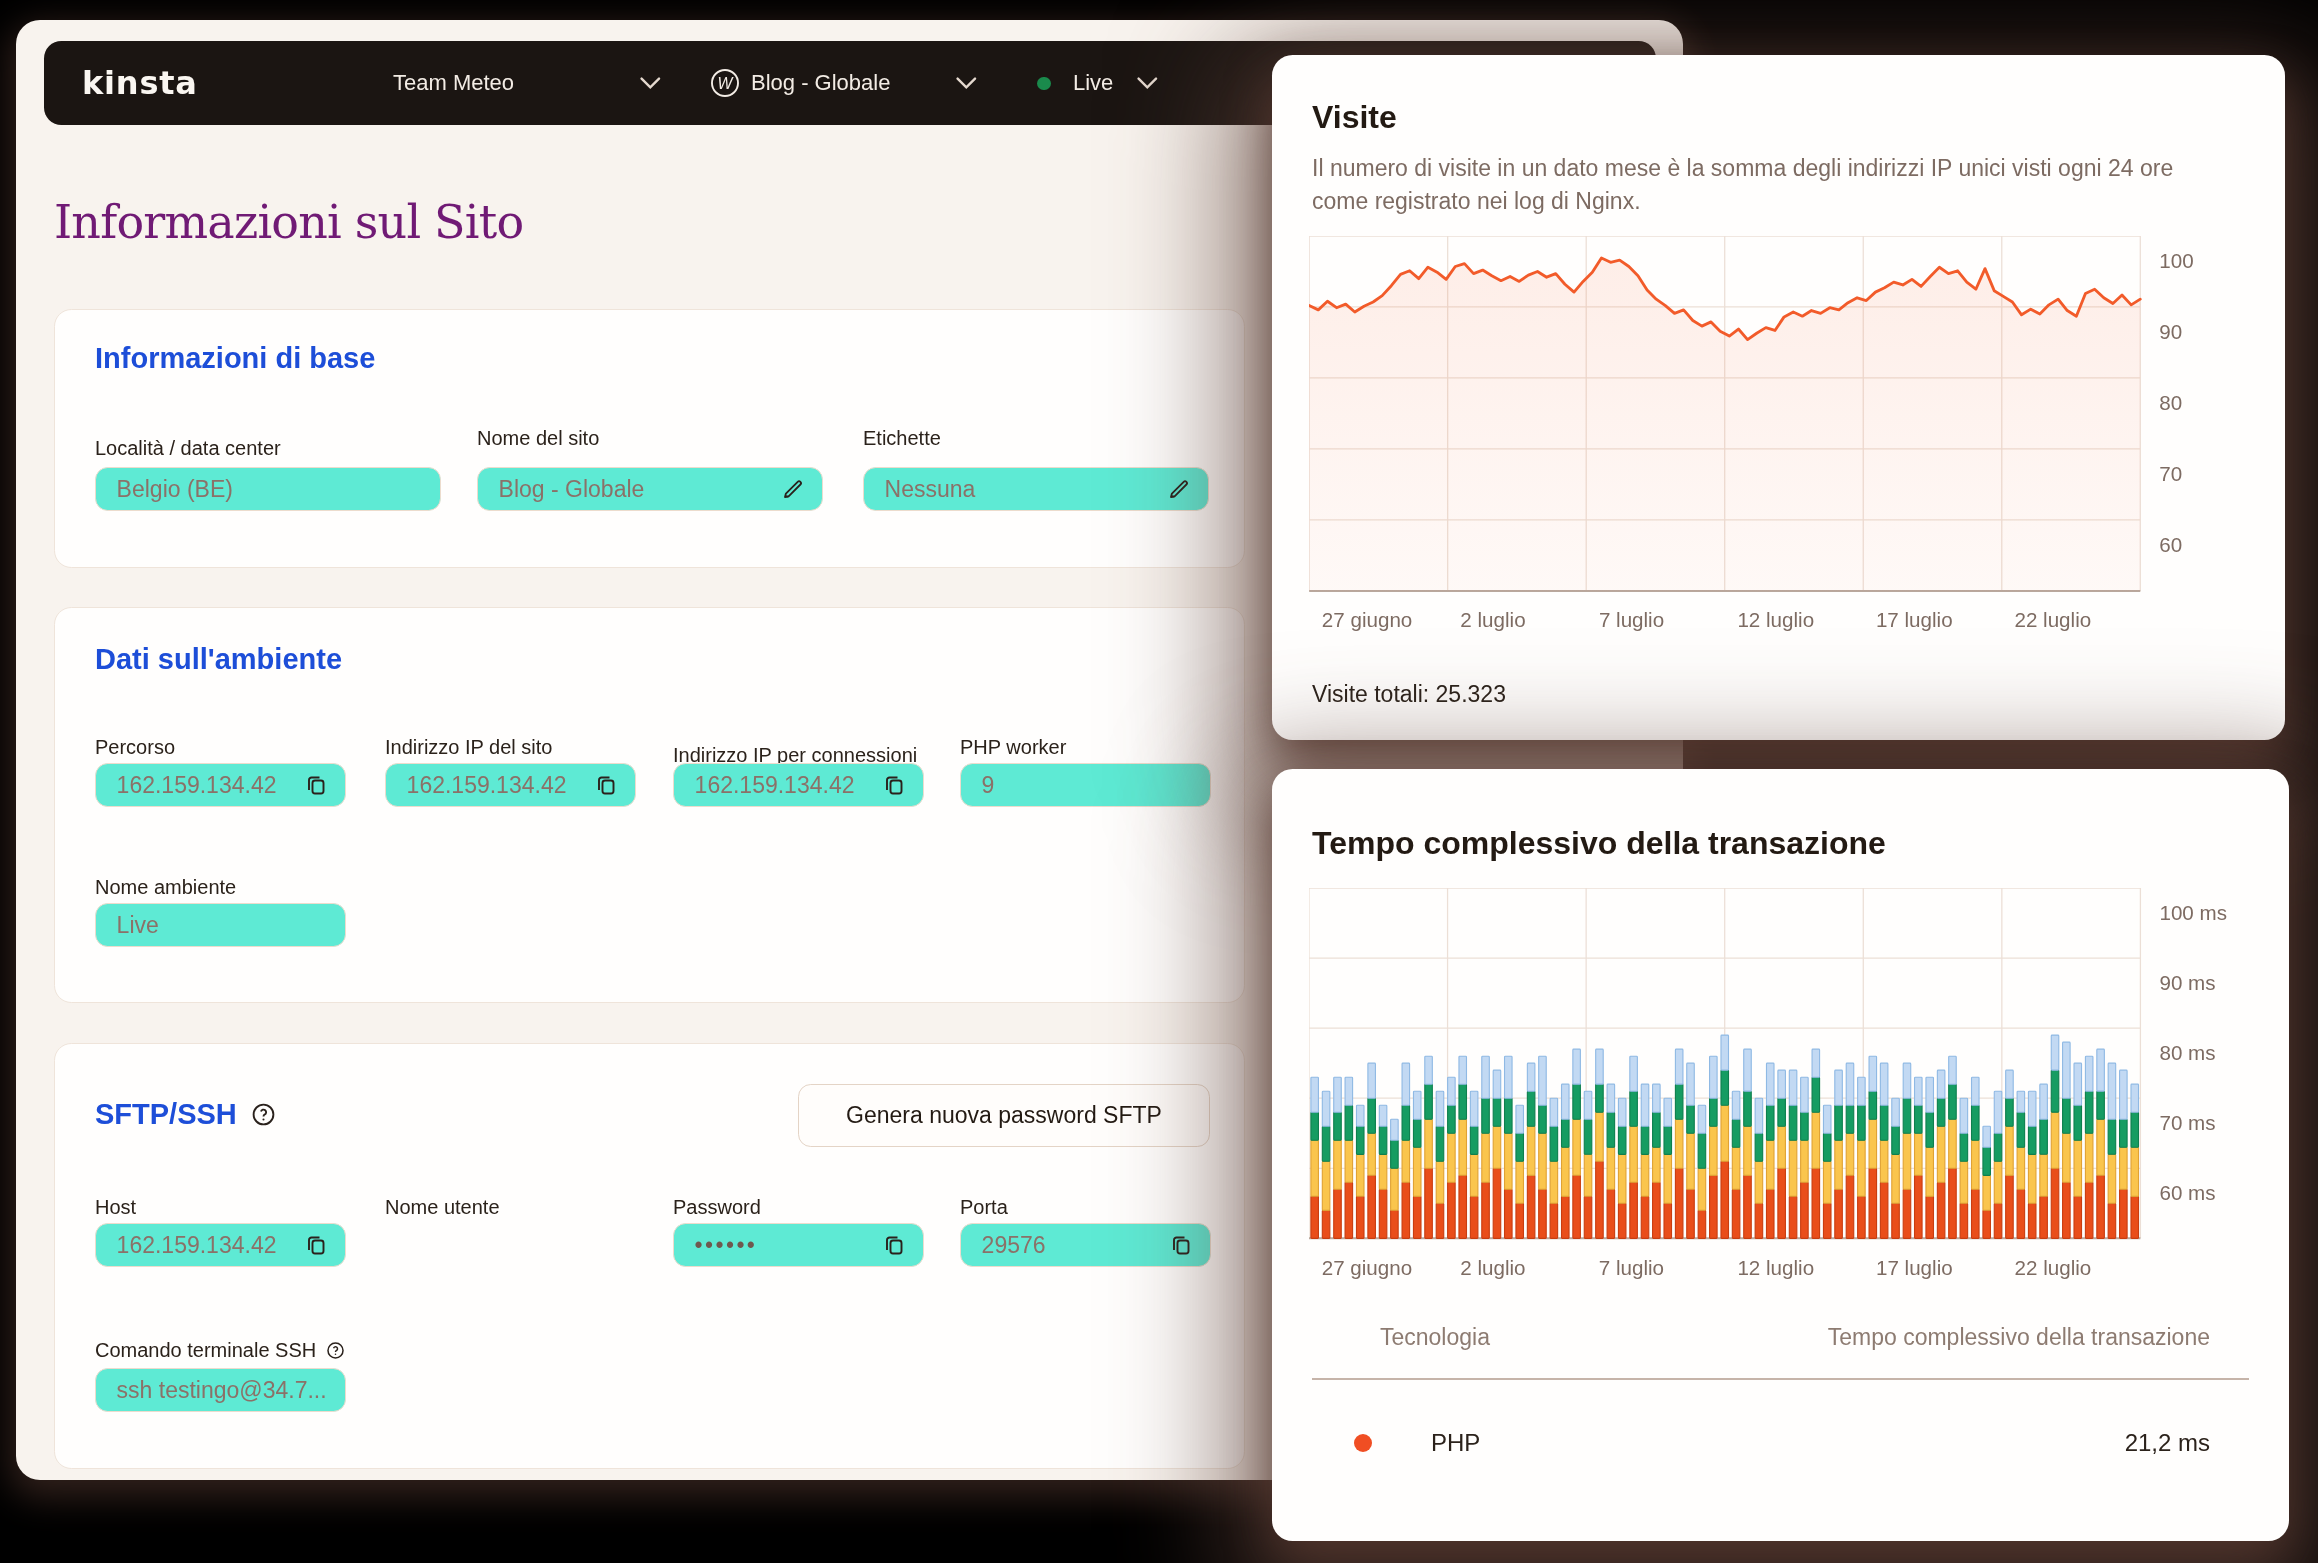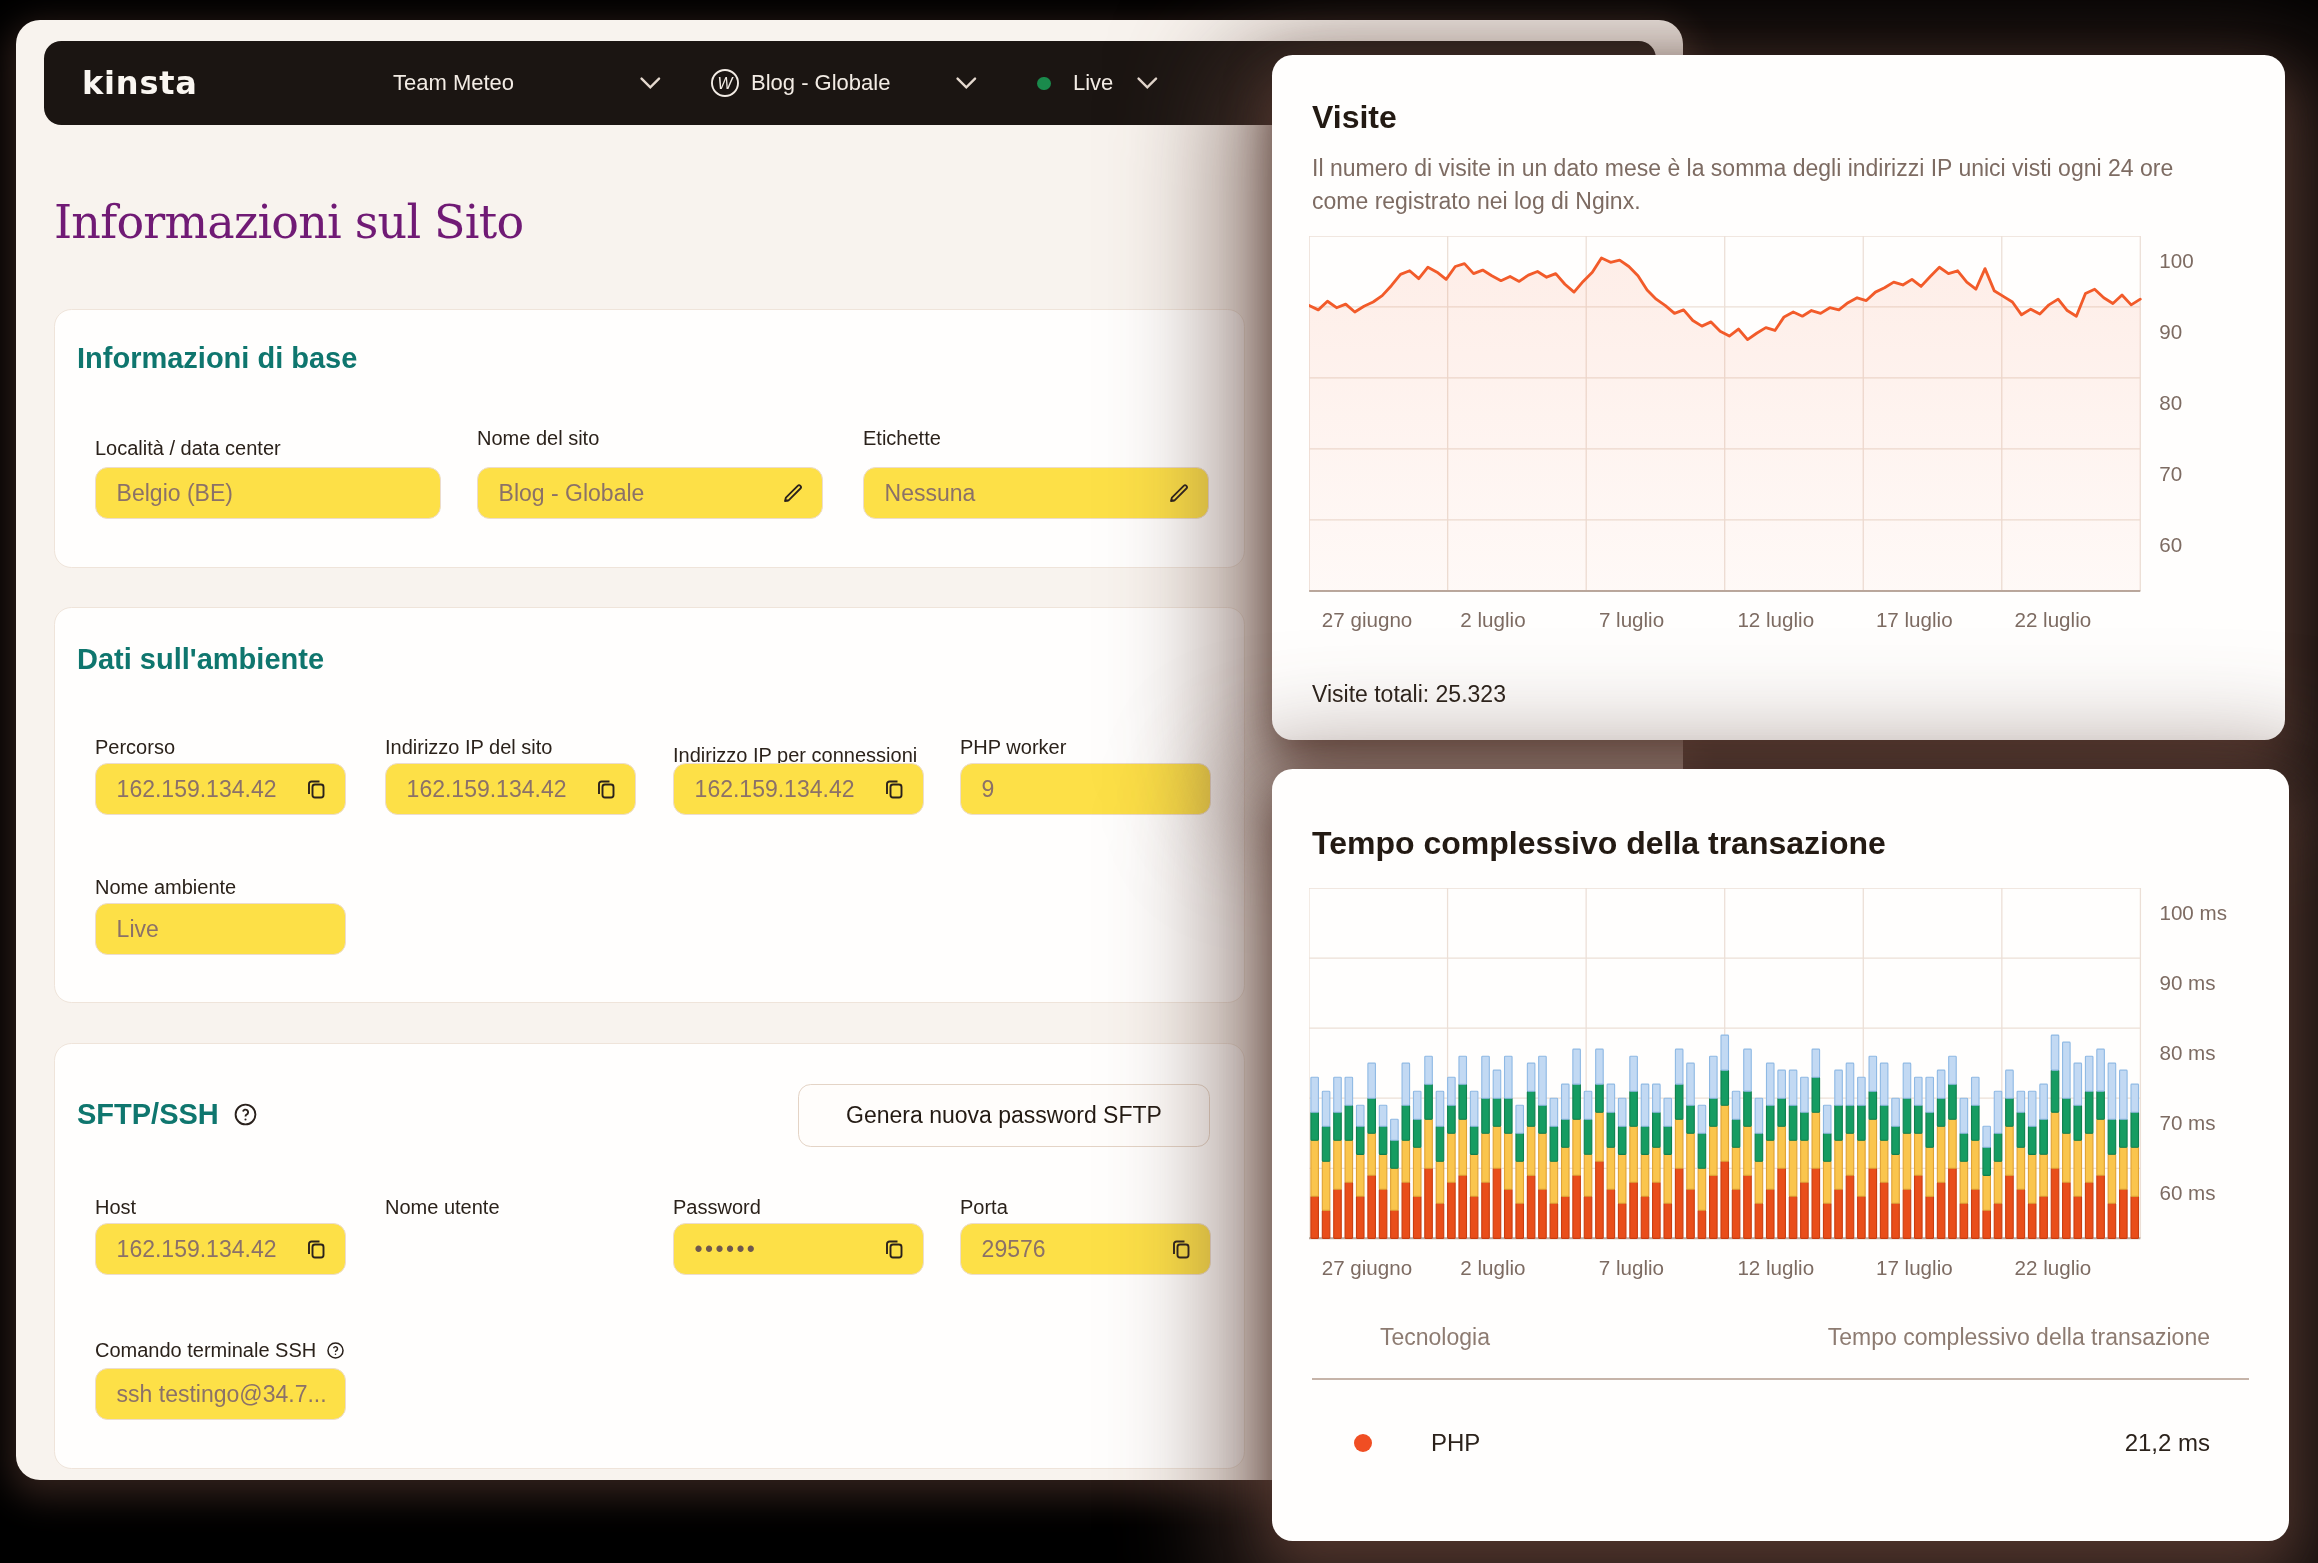--- a/index.html
+++ b/index.html
@@ -15,24 +15,24 @@
   .navitem{position:absolute;top:0;height:84px;display:flex;align-items:center;color:#f3ece5;
            font-size:22px;cursor:pointer;}
   .chev{width:20.6px;height:12.7px;}
   .greendot{width:13.5px;height:13.5px;border-radius:50%;background:#1a8a4c;}
   
   .h1{position:absolute;left:38px;top:175px;font-family:"DejaVu Serif",serif;font-weight:500;
       font-size:46px;color:#701a75;letter-spacing:-0.8px;}
   
   .card{position:absolute;left:38px;width:1191px;background:#fffefd;border:1.6px solid #efe4da;
         border-radius:17.4px;box-sizing:border-box;}
-  .cardtitle{position:absolute;left:22px;font-size:29px;font-weight:700;color:#0f766e;}
+  .cardtitle{position:absolute;left:40px;font-size:29px;font-weight:700;color:#1d4ed8;}
   .flabel{position:absolute;font-size:20px;font-weight:500;color:#2b221b;white-space:nowrap;
           overflow:hidden;}
-  .input{position:absolute;height:52px;background:#fde047;border:1.6px solid #ecdccd;border-radius:12.7px;
+  .input{position:absolute;height:44px;background:#5eead4;border:1.6px solid #ecdccd;border-radius:12.7px;
          box-sizing:border-box;display:flex;align-items:center;padding:0 16px 0 20.6px;}
   .input .val{flex:1;font-size:23px;color:#8b7168;white-space:nowrap;overflow:hidden;}
   .iconbtn{width:27px;height:27px;flex:0 0 auto;cursor:pointer;display:flex;align-items:center;justify-content:center;}
   .btn{position:absolute;height:63px;background:#fffdfb;border:1.6px solid #e4d4c6;border-radius:12.7px;
        box-sizing:border-box;display:flex;align-items:center;justify-content:center;font-size:23px;
        font-weight:500;color:#231a13;cursor:pointer;padding:0 27px;}
   .help{display:inline-flex;margin-left:14.3px;vertical-align:-3.2px;cursor:pointer;}
   
   .panel{position:absolute;background:#fffefd;border-radius:20.6px;
          box-shadow:0 19px 48px -4.8px rgba(84,54,46,.9),0 40px 111px 48px rgba(92,64,56,.62);}

